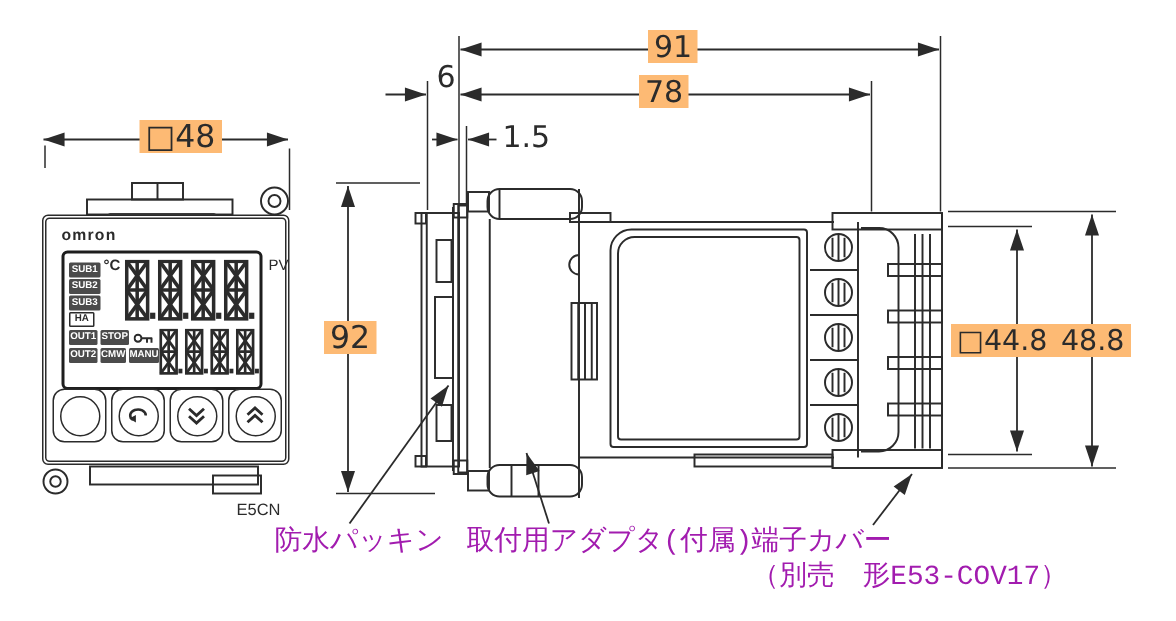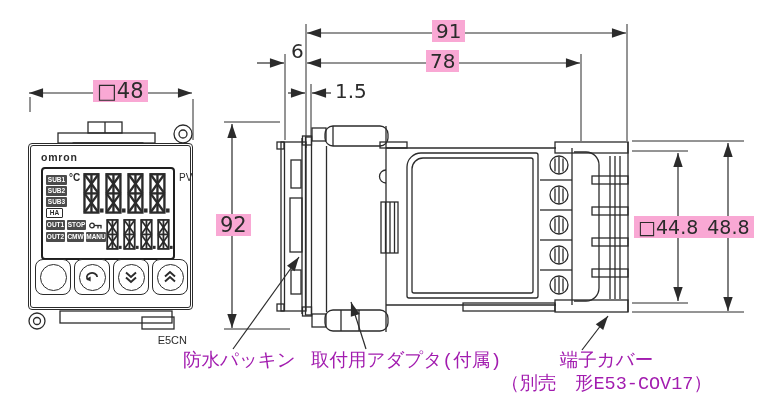--- a/index.html
+++ b/index.html
@@ -1,20 +1,20 @@
 <!DOCTYPE html>
 <html><head>
 <meta charset="utf-8">
 <style>
   html,body{margin:0;padding:0;background:#fff;}
   #stage{position:relative;width:784px;height:414px;background:#fff;overflow:hidden;
          font-family:"Liberation Sans","DejaVu Sans",sans-serif;color:#2b2b2b;}
   #lineart{position:absolute;left:0;top:0;}
   .dim{position:absolute;font-family:"DejaVu Sans",sans-serif;font-size:20px;color:#2b2b2b;white-space:nowrap;line-height:22px;}
-  .dim.bg{background:#f9a8d4;padding:0 4px;}
+  .dim.bg{background:#fdba74;padding:0 4px;}
   .dim-sm{font-size:19px;}
   .callout{position:absolute;font-family:Liberation Mono, monospace;font-size:18.5px;line-height:23px;color:#a21caf;white-space:nowrap;}
   
   #front-panel{position:absolute;left:28px;top:143px;width:165px;height:167px;border:1.8px solid #2b2b2b;
                border-radius:4px;background:#fff;box-sizing:border-box;}
   #front-face{position:absolute;inset:1px;border:1px solid #2b2b2b;border-radius:3px;}
   .abs{position:absolute;}
   #brand{left:12px;top:7px;font-size:10.5px;font-weight:bold;letter-spacing:.8px;color:#2b2b2b;}
   #lcd{left:12px;top:23px;width:134px;height:93px;border:2.6px solid #1e1e1e;border-radius:4px;background:#fff;box-sizing:border-box;}
   .chip{position:absolute;width:21px;height:9.5px;background:#4b4b4b;color:#fff;font-size:6.5px;font-weight:bold;
@@ -296,18 +296,18 @@
   <div class="dim" style="left:335px;top:80px;">1.5</div>
   <div class="dim bg" style="left:216px;top:214px;font-size:21px;">92</div>
   <div class="dim bg dim-sm" style="left:634px;top:216px;">
     <span>□44.8</span><span style="display:inline-block;width:9px;"></span><span>48.8</span>
   </div>
 
   <div class="callout" style="left:183px;top:350px;">
     <div>防水パッキン</div>
   </div>
   <div class="callout" style="left:311px;top:350px;">取付用アダプタ(付属)</div>
-  <div class="callout" style="left:501px;top:350px;text-align:center;">
+  <div class="callout" style="left:501px;top:350px;">
     <div>端子カバー</div>
     <div>（別売　形E53-COV17）</div>
   </div>
 
 </div>
 
 </body></html>

